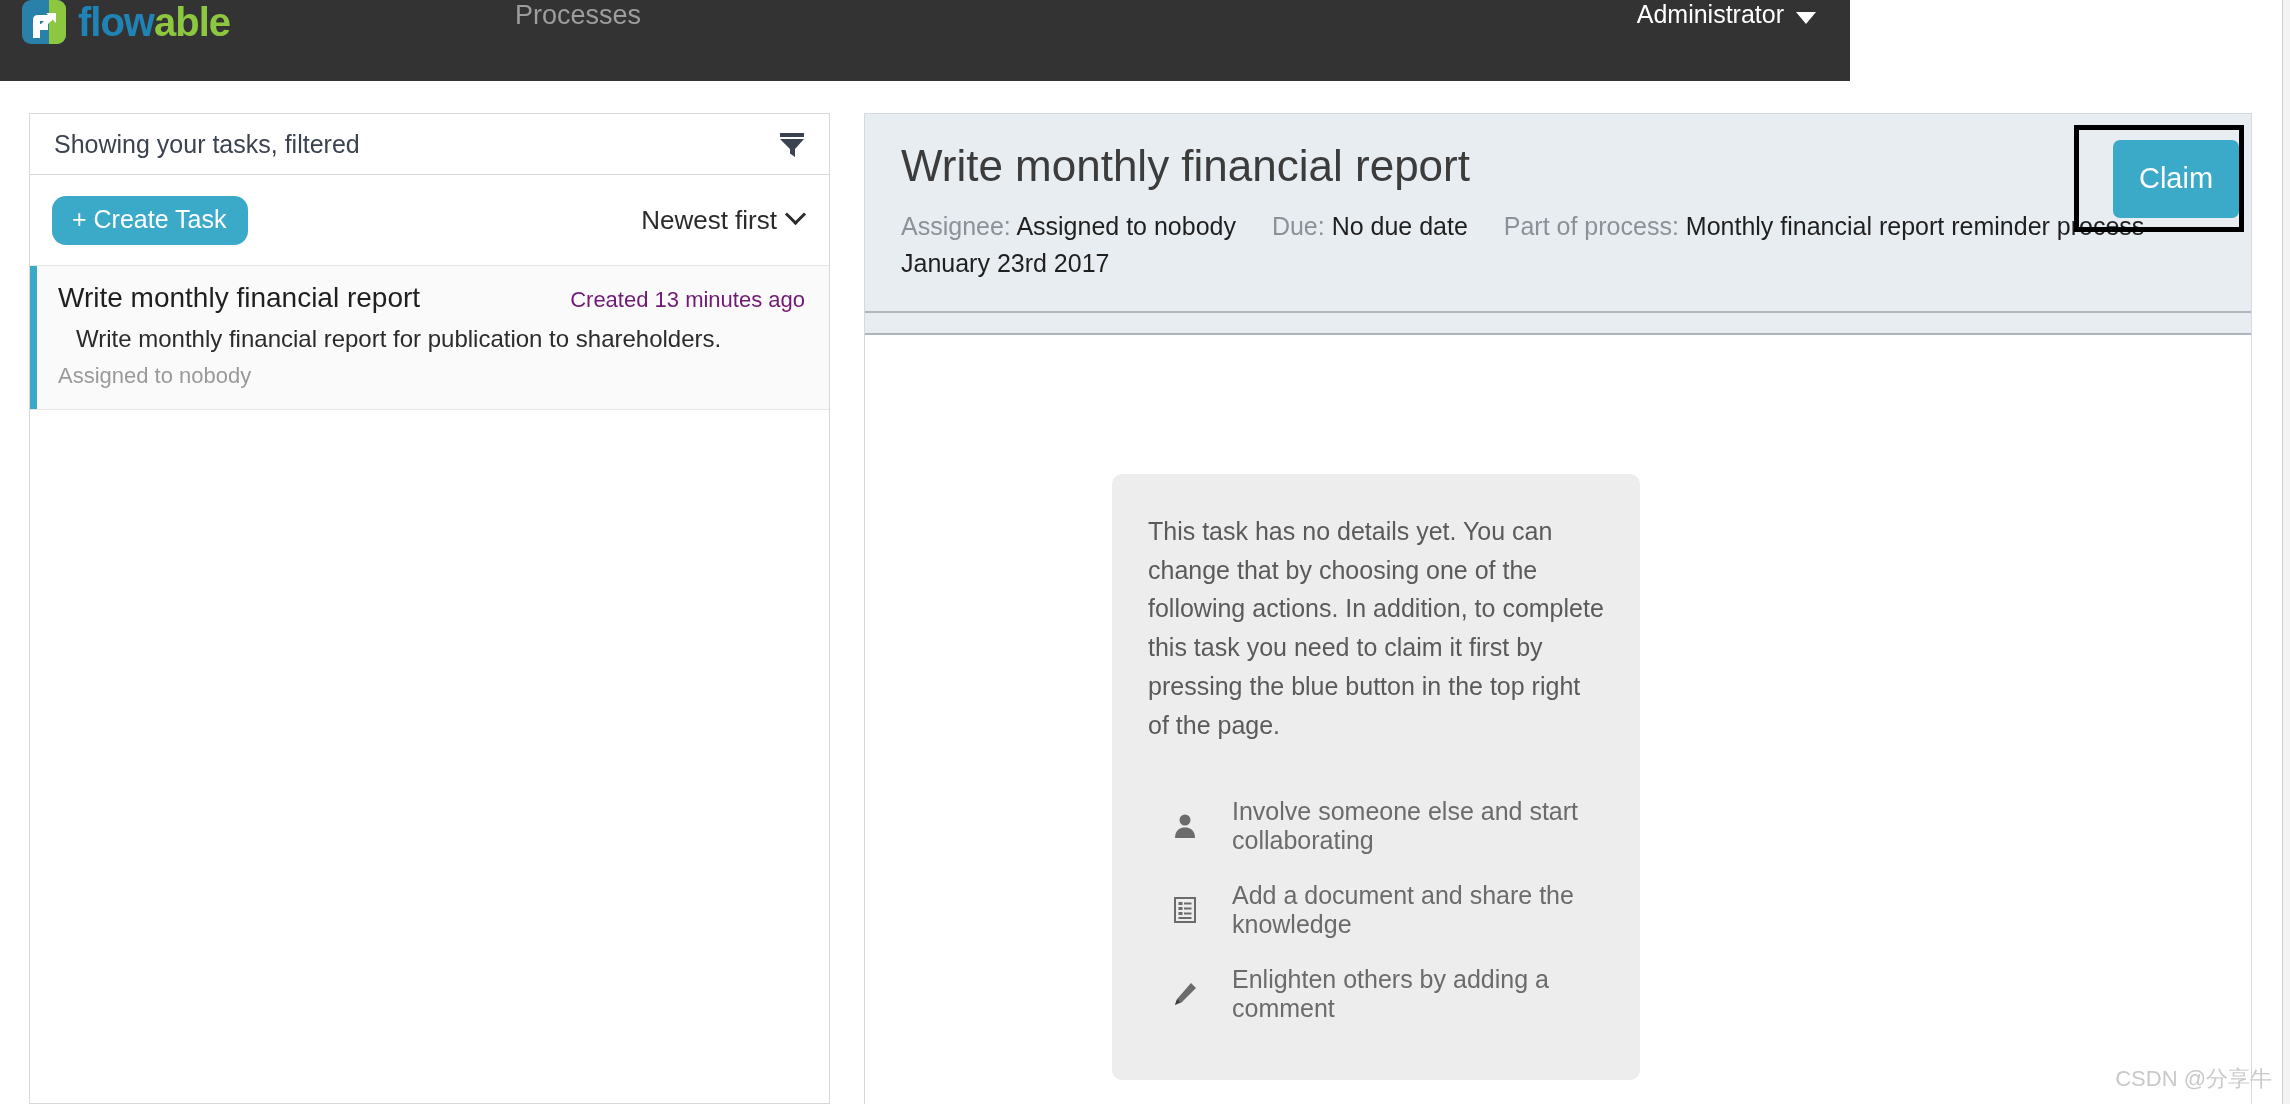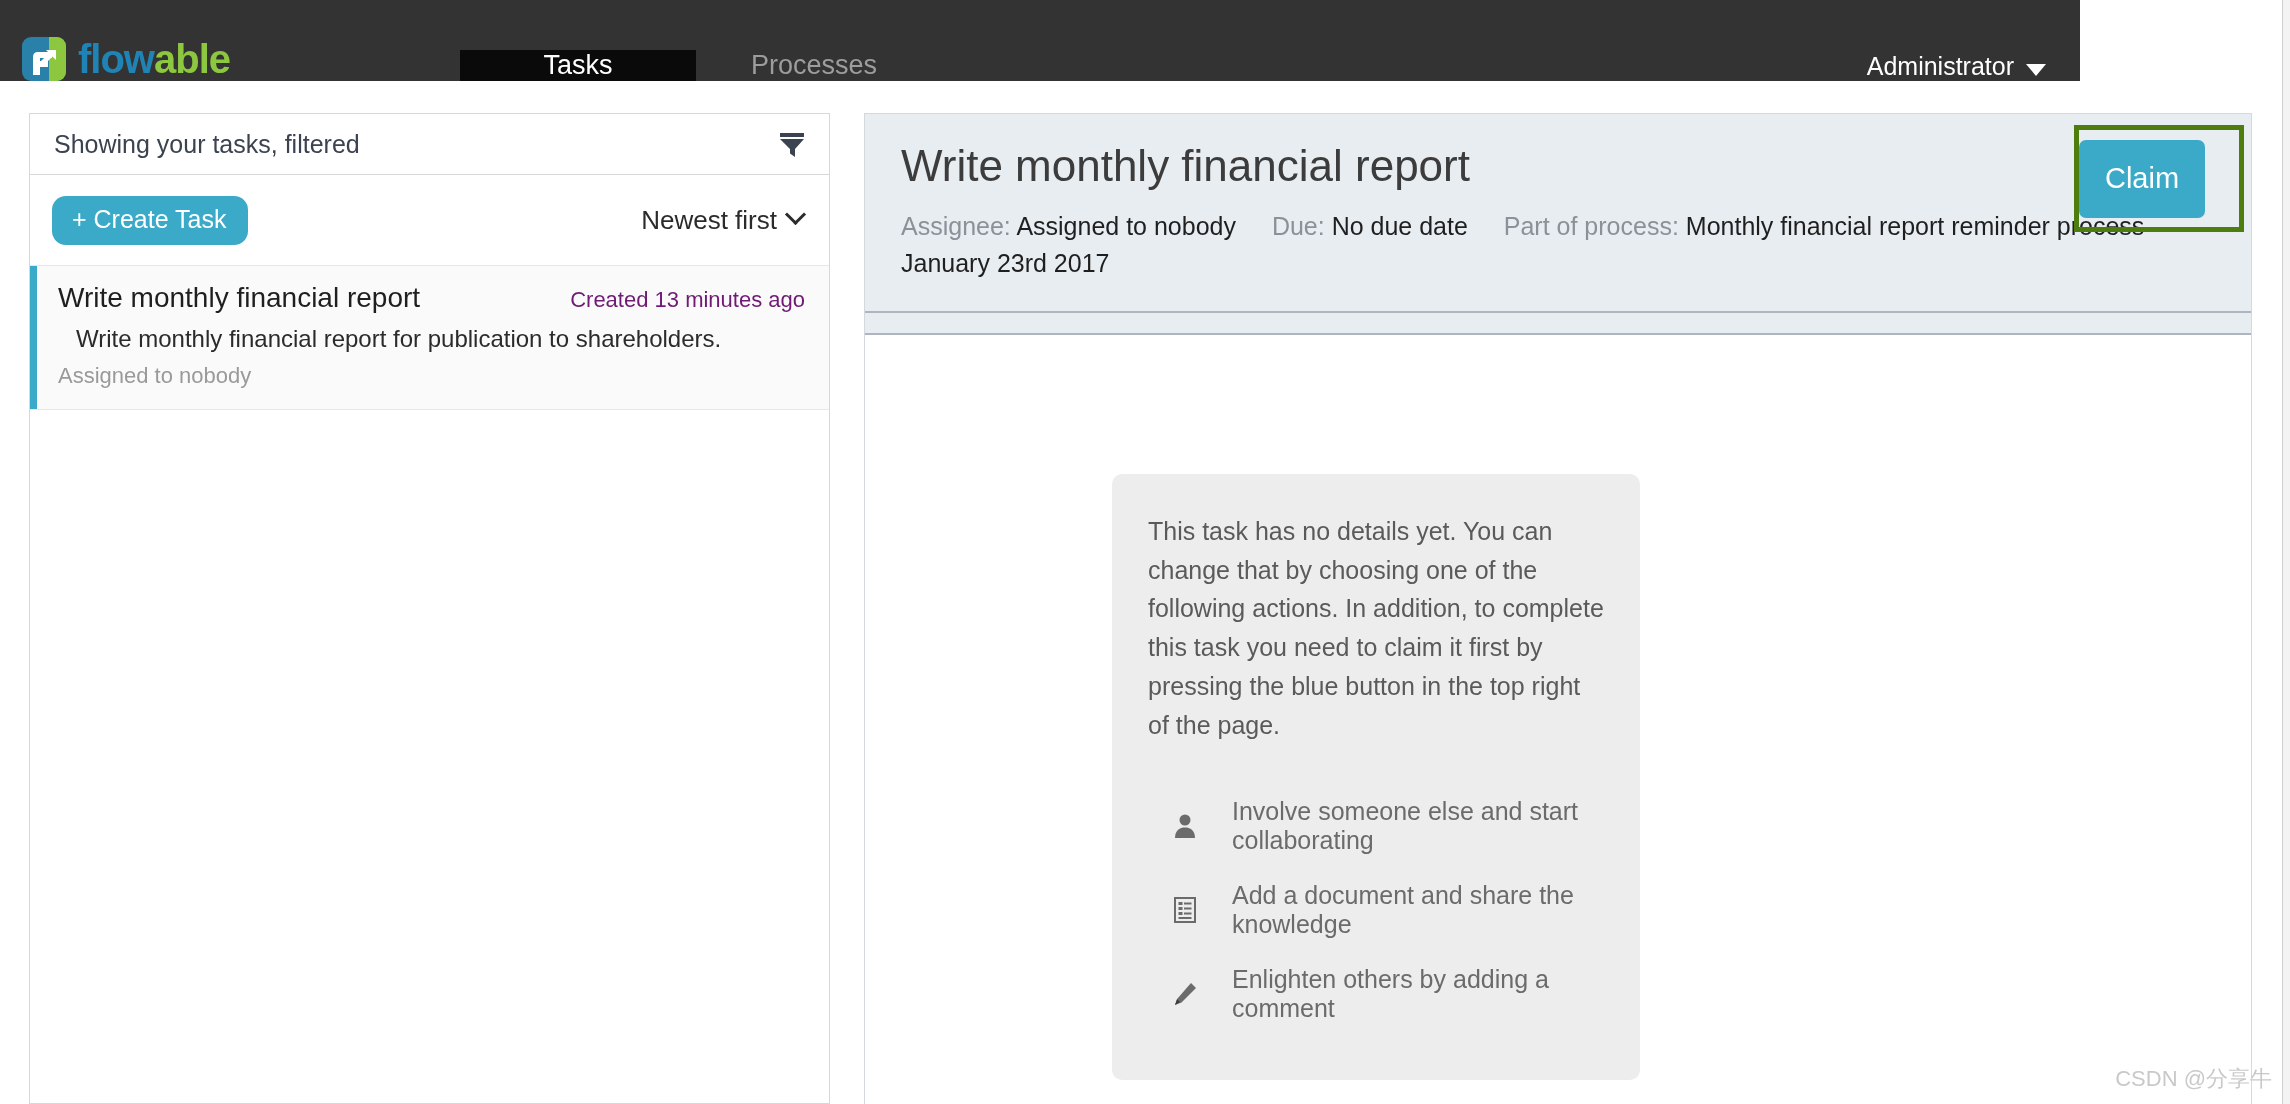--- a/index.html
+++ b/index.html
@@ -10,25 +10,25 @@
     overflow: hidden;
     background: #ffffff;
     font-family: "Liberation Sans", sans-serif;
     -webkit-font-smoothing: antialiased;
   }
 
   
   .topbar {
     position: absolute;
     left: 0; top: 0;
-    width: 2080px;
+    width: 1850px;
     height: 81px;
     background: #333333;
     display: flex;
-    align-items: flex-end;
+    align-items: flex-start;
   }
 
   .brand {
     display: flex;
     align-items: center;
     padding-left: 22px;
     width: 460px;
     flex: 0 0 460px;
   }
 
@@ -262,24 +262,24 @@
   }
   .meta-label { color: #8a9199; }
   .meta-sp { display: inline-block; width: 22px; }
 
   .claim-highlight {
     position: absolute;
     right: 7px;
     top: 11px;
     width: 170px;
     height: 107px;
-    border: 5px solid #4d7c0f;
-    display: flex;
-    align-items: center;
-    justify-content: flex-start;
+    border: 5px solid #000000;
+    display: flex;
+    align-items: center;
+    justify-content: flex-end;
   }
   .btn-claim {
     background: #3aaac8;
     color: #ffffff;
     border: none;
     border-radius: 7px;
     font-size: 29px;
     font-family: "Liberation Sans", sans-serif;
     width: 126px;
     height: 78px;
@@ -368,23 +368,20 @@
       <div class="green-half"></div>
       <svg width="44" height="44" viewBox="0 0 44 44">
         <path d="M11 32 L11 20 Q11 15 16 15 L30 15 L30 21 L18 21 L18 24 L26 24 L26 30 L18 30 L18 38 L11 38 Z" fill="#ffffff"></path>
         <path d="M24 13 L34 13 L34 23 L30.5 19.5 L21 29 L17.5 25.5 L27 16 Z" fill="#ffffff"></path>
       </svg>
     </div>
     <div class="brand-text"><span class="b1">flow</span><span class="b2">able</span></div>
   </div>
 
   <div class="nav-tabs">
-    <div class="nav-tab active">
-      <span>Tasks</span>
-    </div>
     <div class="nav-tab">
       <span>Processes</span>
     </div>
   </div>
 
   <div class="topbar-right">
     <span>Administrator</span>
     <span class="caret-down"></span>
   </div>
 </div>

